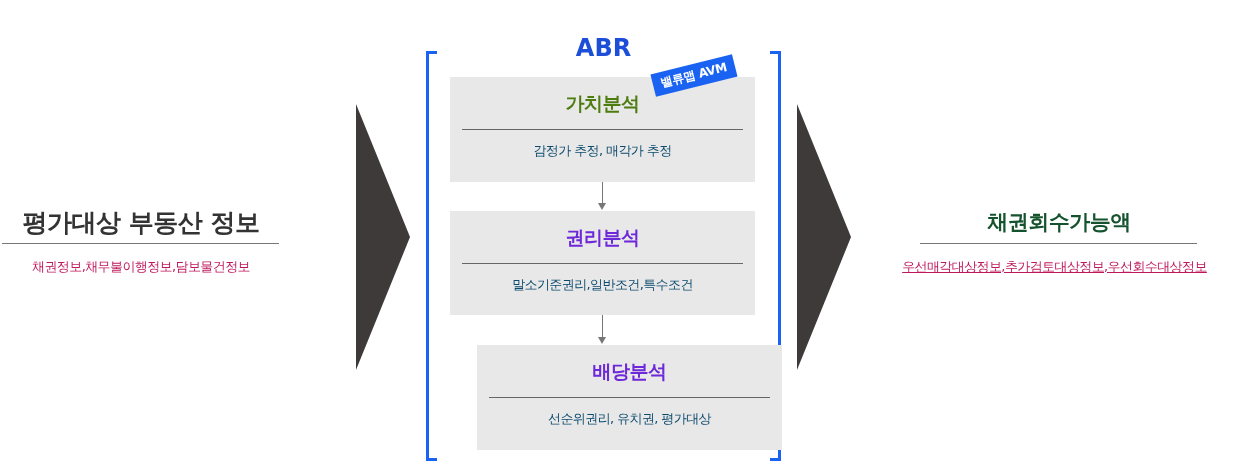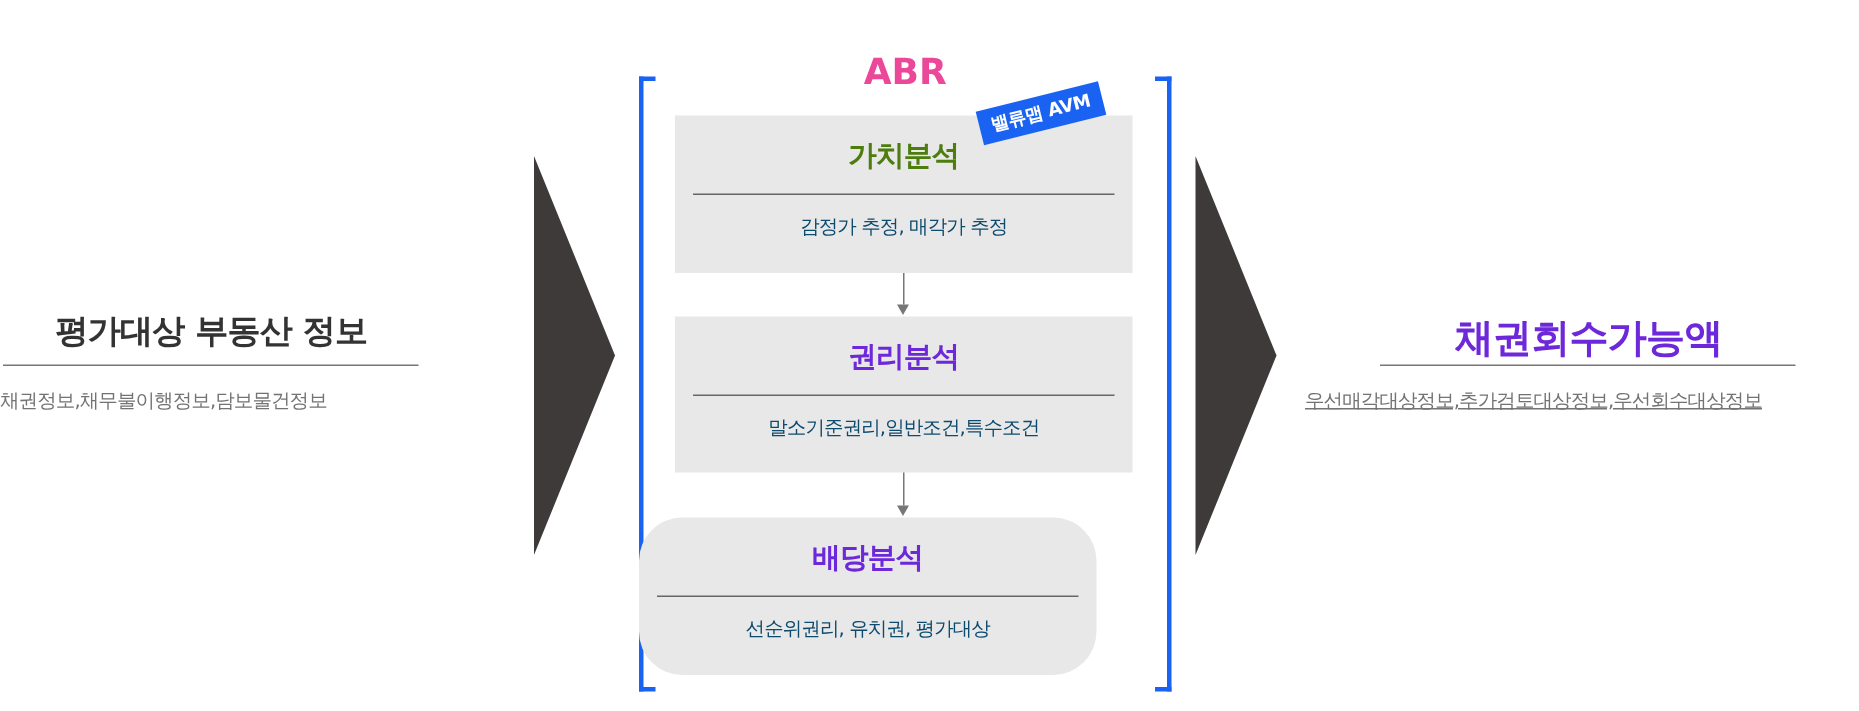--- a/index.html
+++ b/index.html
@@ -1,35 +1,35 @@
 <!DOCTYPE html>
 <html><head>
 <meta charset="utf-8">
 <style>
   html, body { margin:0; padding:0; background:#ffffff; }
   body { width:1239px; height:474px; position:relative; overflow:hidden;
          font-family:"DejaVu Sans","Liberation Sans",sans-serif; color:#333; }
   .abs { position:absolute; }
-  .side-title { font-size:22px; font-weight:bold; color:#333; text-align:center; letter-spacing:-0.5px; }
-  .side-desc { font-size:13px; color:#737373; text-align:left; letter-spacing:-0.6px; white-space:nowrap; }
+  .side-title { font-size:25px; font-weight:bold; color:#333; text-align:center; letter-spacing:-0.5px; }
+  .side-desc { font-size:13px; color:#be185d; text-align:center; letter-spacing:-0.6px; white-space:nowrap; }
   .rule { height:1px; background:#777; }
   .tri { width:0; height:0; border-top:133px solid transparent; border-bottom:133px solid transparent; border-left:54px solid #3d3a39; }
   .bracket-l { border:3px solid #1a63f2; border-right:none; width:8px; }
   .bracket-r { border:3px solid #1a63f2; border-left:none; width:8px; }
   .box { background:#e8e8e8; }
   .box-title { font-size:19px; font-weight:bold; text-align:center; letter-spacing:-0.5px; color:#6d28d9; }
   .box-title.blue { color:#4d7c0f; }
   .box-rule { height:1px; background:#666; }
   .box-desc { font-size:13px; text-align:center; color:#0c4a6e; letter-spacing:-0.6px; white-space:nowrap; }
   .arrow-line { width:1px; background:#777; }
   .arrow-head { width:0;height:0;border-left:4px solid transparent;border-right:4px solid transparent;border-top:7px solid #777; }
   .badge { background:#1a63f2; color:#fff; font-size:12px; font-weight:bold; padding:3px 8px;
            transform:rotate(-14deg); white-space:nowrap; letter-spacing:-0.3px; }
-  .abr-title { font-size:24px; font-weight:bold; color:#ec4899; text-align:center; }
-  .result-title { font-size:26px; font-weight:bold; color:#6d28d9; text-align:center; letter-spacing:-0.5px; }
+  .abr-title { font-size:24px; font-weight:bold; color:#1d4ed8; text-align:center; }
+  .result-title { font-size:21px; font-weight:bold; color:#14532d; text-align:center; letter-spacing:-0.5px; }
 </style>
 </head>
 <body>
 
 <div class="abs side-title" style="left:0;top:206px;width:282px;">평가대상 부동산 정보</div>
 <div class="abs rule" style="left:2px;top:243px;width:277px;"></div>
 <div class="abs side-desc" style="left:0;top:258px;width:282px;">채권정보,채무불이행정보,담보물건정보</div>
 
 <div class="abs tri" style="left:356px;top:104px;"></div>
 
@@ -49,21 +49,21 @@
 
 <div class="abs box" style="left:450px;top:211px;width:305px;height:104px;">
   <div class="box-title" style="margin-top:14px;">권리분석</div>
   <div class="box-rule" style="margin:12px 12px 0 12px;"></div>
   <div class="box-desc" style="margin-top:12px;">말소기준권리,일반조건,특수조건</div>
 </div>
 
 <div class="abs arrow-line" style="left:602px;top:315px;height:22px;"></div>
 <div class="abs arrow-head" style="left:598px;top:337px;"></div>
 
-<div class="abs box" style="left:426px;top:345px;width:305px;height:105px;border-radius:29px;">
+<div class="abs box" style="left:477px;top:345px;width:305px;height:105px;">
   <div class="box-title" style="margin-top:14px;">배당분석</div>
   <div class="box-rule" style="margin:12px 12px 0 12px;"></div>
   <div class="box-desc" style="margin-top:12px;">선순위권리, 유치권, 평가대상</div>
 </div>
 
 <div class="abs tri" style="left:797px;top:104px;"></div>
 
 <div class="abs result-title" style="left:900px;top:208px;width:318px;">채권회수가능액</div>
 <div class="abs rule" style="left:920px;top:243px;width:277px;"></div>
 <div class="abs side-desc" style="left:870px;top:258px;width:369px;text-decoration:underline;">우선매각대상정보,추가검토대상정보,우선회수대상정보</div>

